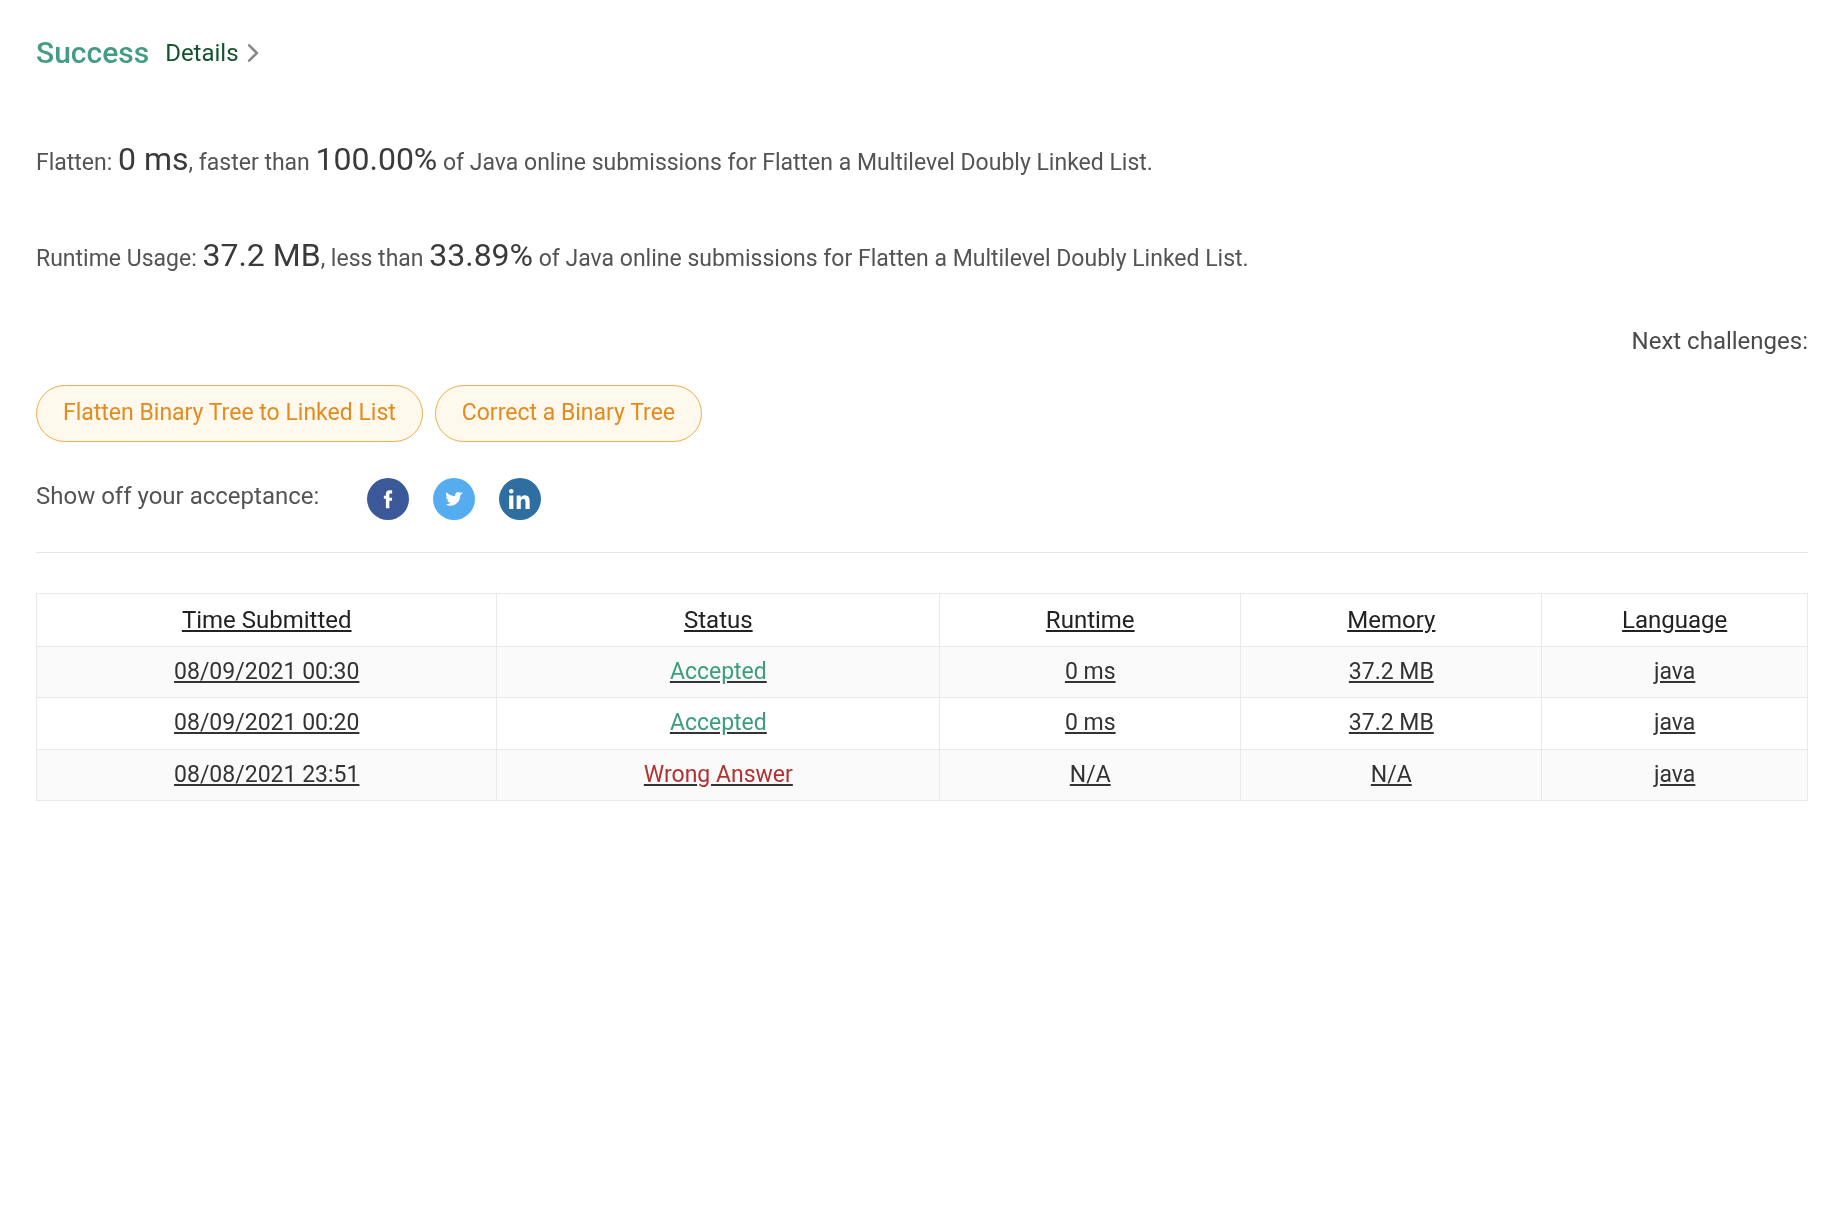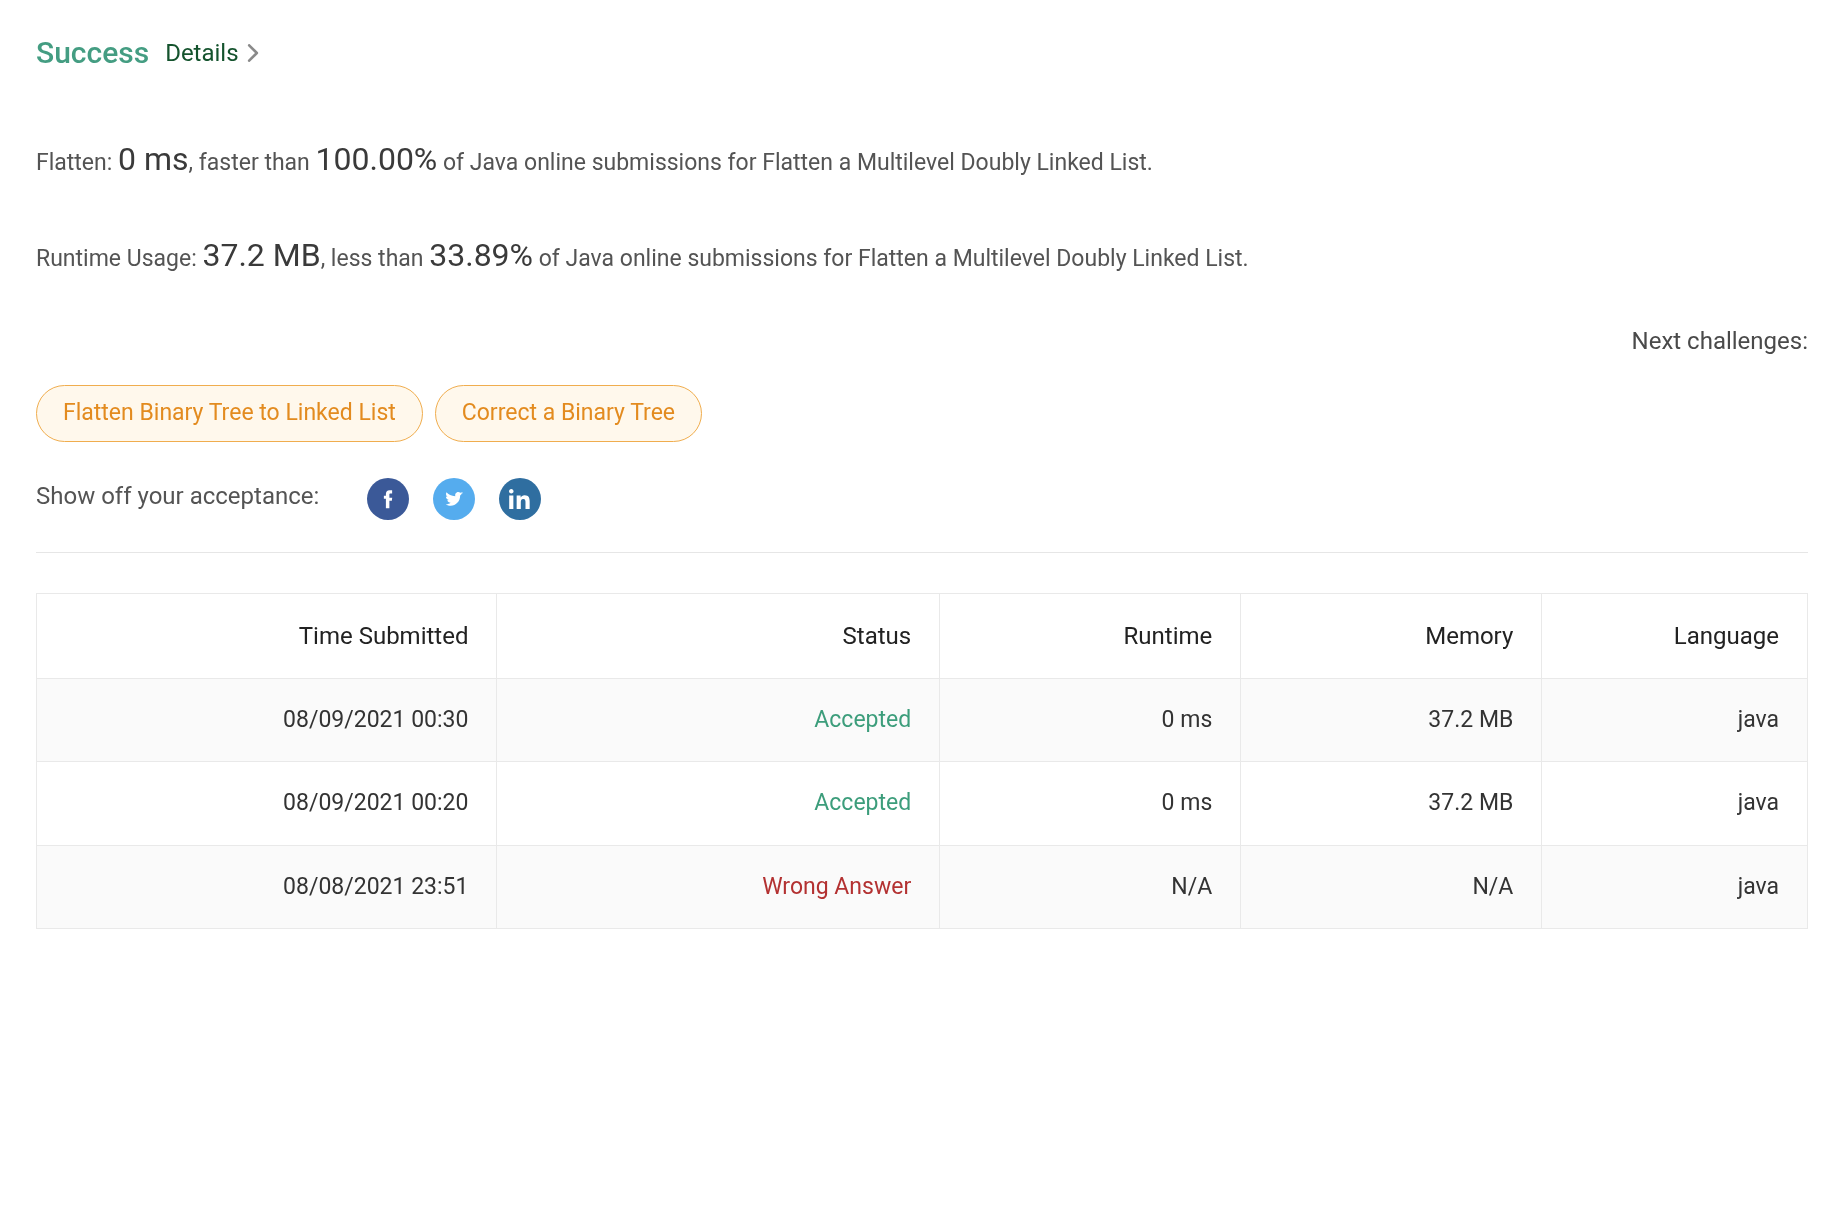--- a/index.html
+++ b/index.html
@@ -103,23 +103,24 @@
     border-top: 1px solid #e6e6e6;
     margin-bottom: 40px;
   }
   table.sub-table {
     width: 100%;
     border-collapse: collapse;
     font-size: 23px;
     color: #333;
   }
   table.sub-table th, table.sub-table td {
-    text-align: right;
-    padding: 24px 28px;
+    text-align: center;
+    padding: 8px 28px;
     border: 1px solid #e9e9e9;
+    text-decoration: underline;
   }
   table.sub-table thead th {
     background: #fff;
     font-weight: 400;
     color: #222;
     font-size: 24px;
   }
   table.sub-table tbody tr { background: #fafafa; }
   table.sub-table tbody tr:nth-child(even) { background: #fff; }
   .status-accepted { color: #3c9d7b; cursor: pointer; }

